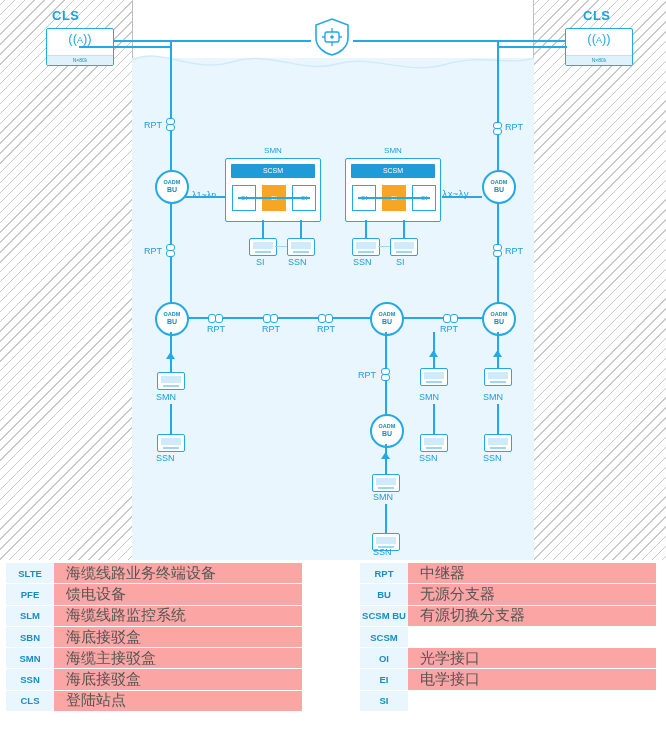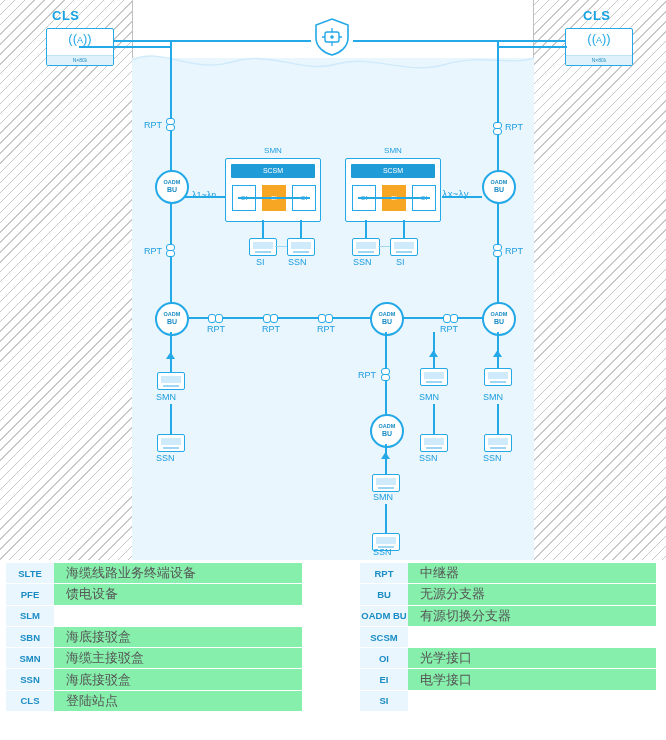--- a/index.html
+++ b/index.html
@@ -59,21 +59,21 @@
   .shield{position:absolute;left:311px;top:16px;width:42px;height:42px;}
 
   
   #legend{position:absolute;left:0;top:563px;width:666px;height:177px;background:#ffffff;}
   .leg-col{position:absolute;top:0;width:296px;}
   .leg-col.left{left:6px;}
   .leg-col.right{left:360px;}
   .leg-row{display:flex;align-items:stretch;height:21.3px;margin-bottom:0;}
   .leg-row .k{width:48px;background:#e9f6fd;color:#1b8cc4;font-size:9.5px;font-weight:bold;
      display:flex;align-items:center;justify-content:center;border-bottom:1px solid #ffffff;}
-  .leg-row .v{flex:1;background:#86efac;color:#555;font-size:13px;display:flex;align-items:center;
+  .leg-row .v{flex:1;background:#fca5a5;color:#555;font-size:15px;display:flex;align-items:center;
      padding-left:12px;border-bottom:1px solid #ffffff;}
 </style>
 </head>
 <body>
 
 <div id="wrap">
 
   <div id="diagram">
 
     <div class="hatch-left"></div>
@@ -318,20 +318,21 @@
       <div class="leg-row">
           <div class="k">SLTE</div>
           <div class="v">海缆线路业务终端设备</div>
         </div>
       <div class="leg-row">
           <div class="k">PFE</div>
           <div class="v">馈电设备</div>
         </div>
       <div class="leg-row">
           <div class="k">SLM</div>
+          <div class="v">海缆线路监控系统</div>
         </div>
       <div class="leg-row">
           <div class="k">SBN</div>
           <div class="v">海底接驳盒</div>
         </div>
       <div class="leg-row">
           <div class="k">SMN</div>
           <div class="v">海缆主接驳盒</div>
         </div>
       <div class="leg-row">
@@ -346,21 +347,21 @@
     <div class="leg-col right">
       <div class="leg-row">
           <div class="k">RPT</div>
           <div class="v">中继器</div>
         </div>
       <div class="leg-row">
           <div class="k">BU</div>
           <div class="v">无源分支器</div>
         </div>
       <div class="leg-row">
-          <div class="k">OADM BU</div>
+          <div class="k">SCSM BU</div>
           <div class="v">有源切换分支器</div>
         </div>
       <div class="leg-row">
           <div class="k">SCSM</div>
         </div>
       <div class="leg-row">
           <div class="k">OI</div>
           <div class="v">光学接口</div>
         </div>
       <div class="leg-row">

